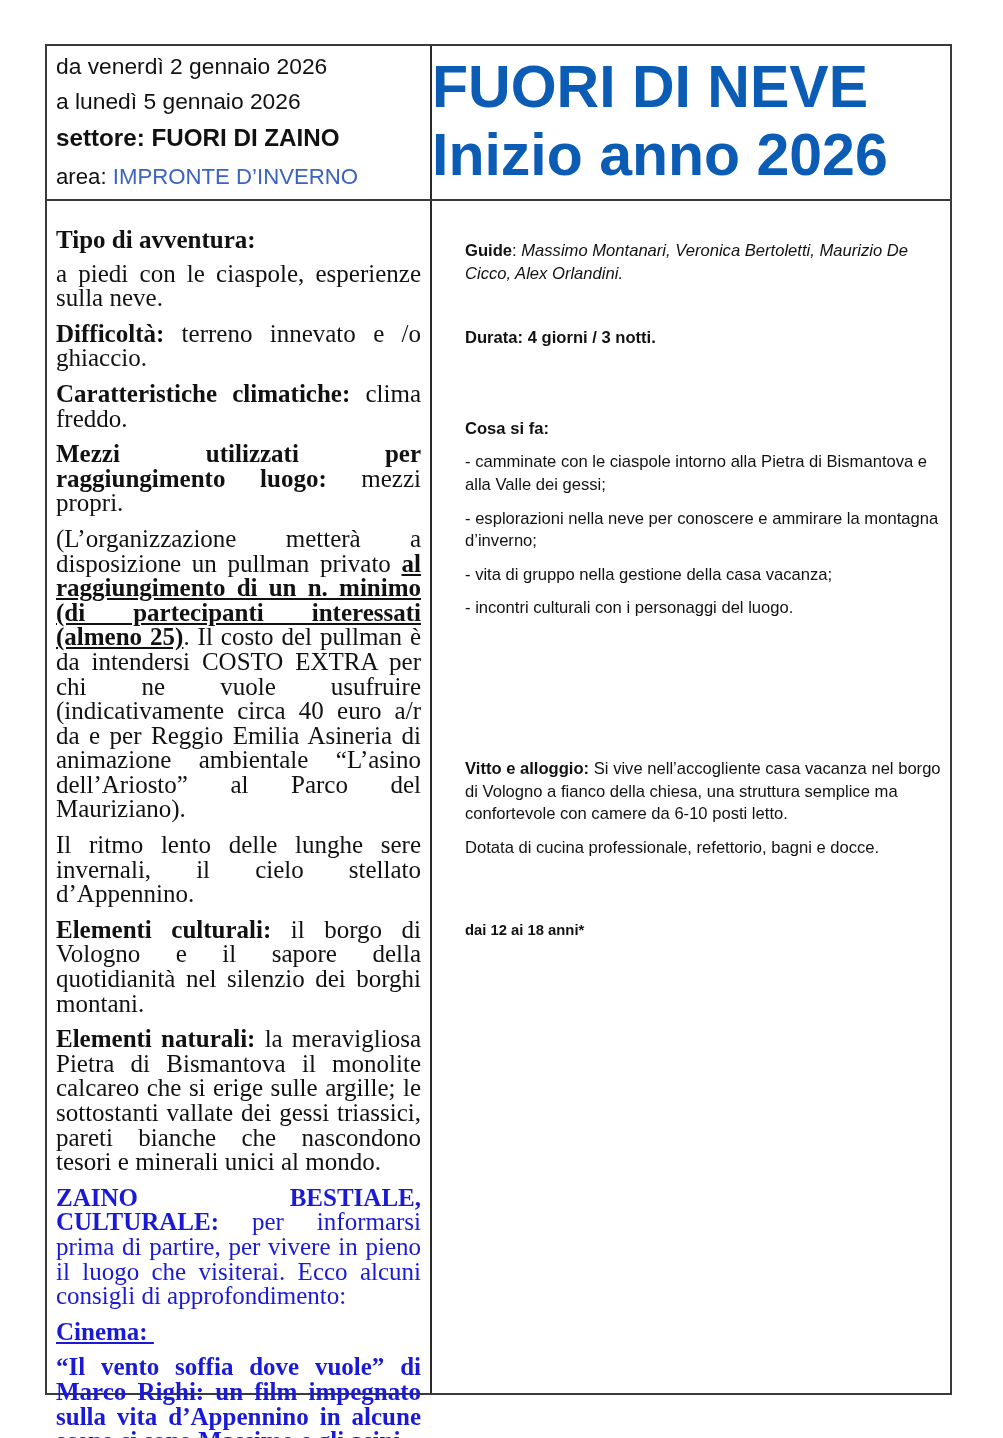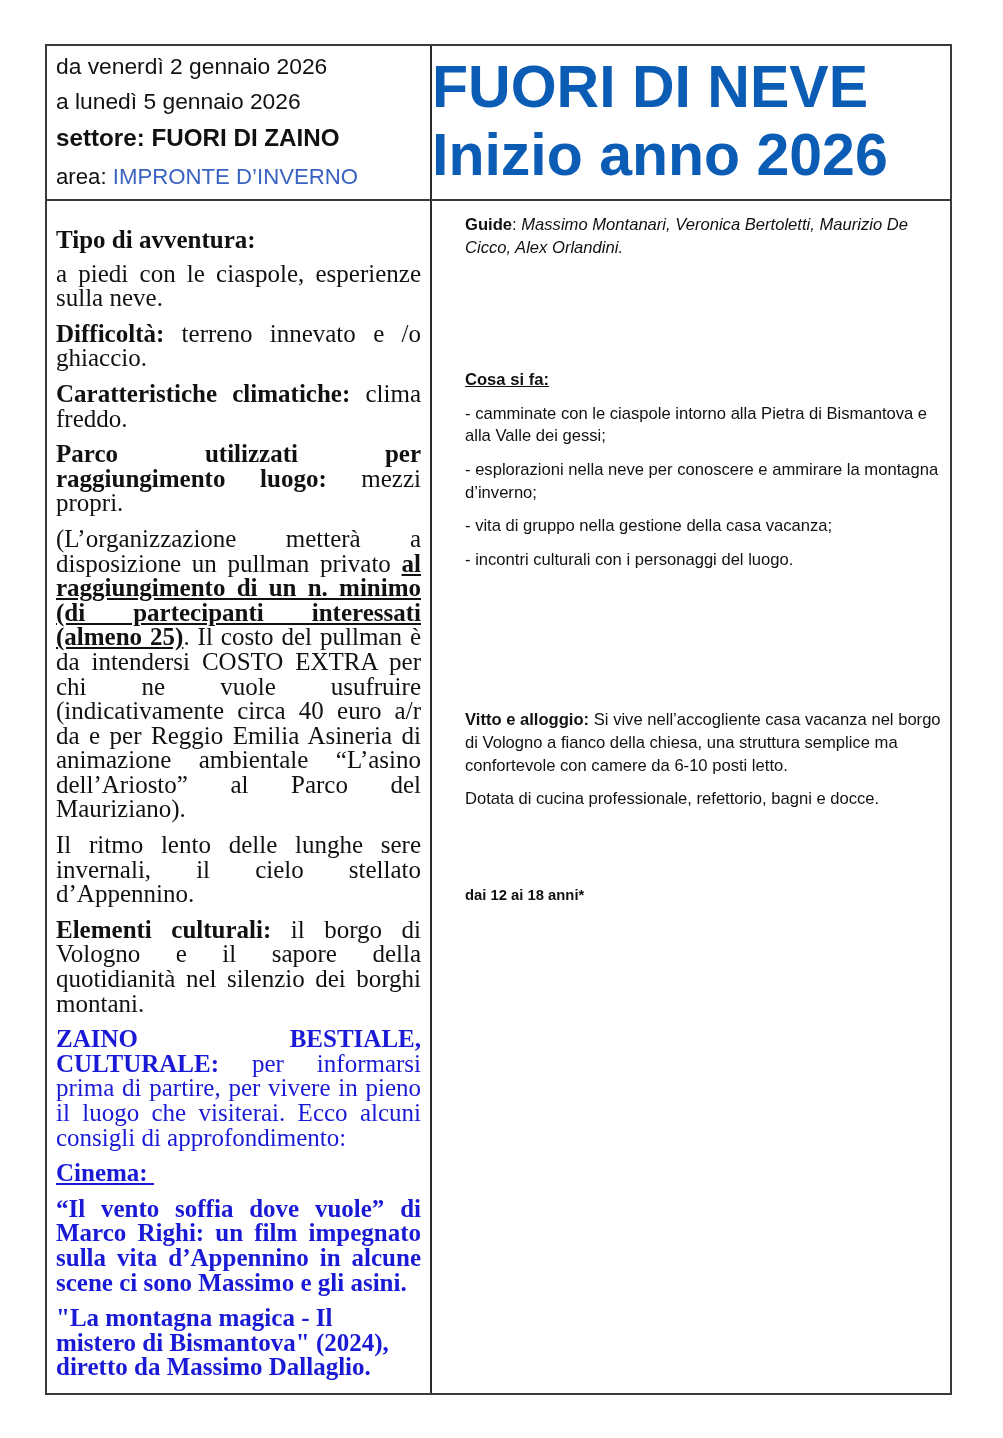--- a/index.html
+++ b/index.html
@@ -56,21 +56,21 @@
     }
     .cell-body-left {
       left: 0; top: 155px; width: 383px; height: 1192px;
       padding: 27px 9px 1px 9px;
       font-family: "Liberation Serif", serif;
       font-size: 25px;
       line-height: 24.6px;
       color: #111;
     }
     .cell-body-right {
-      left: 385px; top: 143px; width: 518px; height: 1192px;
+      left: 385px; top: 169px; width: 518px; height: 1192px;
       padding: 25px 8px 0 33px;
       font-family: "Liberation Sans", sans-serif;
       font-size: 16.6px;
       line-height: 22.6px;
       color: #111;
     }
     .hl-line {
       font-size: 22.8px;
       line-height: 35px;
       white-space: nowrap;
@@ -153,51 +153,55 @@
   <div class="cell cell-body-left">
     <p class="jp b" style="margin-bottom:9px;">Tipo di avventura:</p>
     <p class="jp">a piedi con le ciaspole, esperienze sulla neve.</p>
     <p class="jp">
       <span class="b">Difficoltà:</span><span> terreno innevato e /o ghiaccio.</span>
     </p>
     <p class="jp">
       <span class="b">Caratteristiche climatiche:</span><span> clima freddo.</span>
     </p>
     <p class="jp">
-      <span class="b">Parco utilizzati per raggiungimento luogo:</span><span> mezzi propri.</span>
+      <span class="b">Mezzi utilizzati per raggiungimento luogo:</span><span> mezzi propri.</span>
     </p>
     <p class="jp">
       <span>(L’organizzazione metterà a disposizione un pullman privato </span><span class="b u">al raggiungimento di un n. minimo (di partecipanti interessati (almeno 25)</span><span>. Il costo del pullman è da intendersi COSTO EXTRA per chi ne vuole usufruire (indicativamente circa 40 euro a/r da e per Reggio Emilia Asineria di animazione ambientale “L’asino dell’Ariosto” al Parco del Mauriziano).</span>
     </p>
     <p class="jp">Il ritmo lento delle lunghe sere invernali, il cielo stellato d’Appennino.</p>
     <p class="jp">
       <span class="b">Elementi culturali:</span><span> il borgo di Vologno e il sapore della quotidianità nel silenzio dei borghi montani.</span>
+    </p>
+    <p class="jp">
+      <span class="b">Elementi naturali:</span><span> la meravigliosa Pietra di Bismantova il monolite calcareo che si erige sulle argille; le sottostanti vallate dei gessi triassici, pareti bianche che nascondono tesori e minerali unici al mondo.</span>
     </p>
     <p class="jp blue">
       <span class="b">ZAINO BESTIALE, CULTURALE:</span><span> per informarsi prima di partire, per vivere in pieno il luogo che visiterai. Ecco alcuni consigli di approfondimento:</span>
     </p>
     <p class="jp blue b">
       <span class="u" style="white-space:pre;">Cinema: </span>
     </p>
     <p class="jp blue b">“Il vento soffia dove vuole” di Marco Righi: un film impegnato sulla vita d’Appennino in alcune scene ci sono Massimo e gli asini.</p>
     <p class="blue b" style="margin:0; padding-right:20px;">"La montagna magica - Il mistero di Bismantova" (2024), diretto da Massimo Dallaglio.</p>
   </div>
 
   <div class="cell cell-body-right">
     <p class="rp" style="margin-bottom:0;">
       <span class="b">Guide</span><span style="white-space:pre;">: </span><span class="it">Massimo Montanari, Veronica Bertoletti, Maurizio De Cicco, Alex Orlandini.</span>
     </p>
     <div class="gap-t"></div>
+    <p class="rp b" style="margin-bottom:0;">Durata: 4 giorni / 3 notti.</p>
     <div class="gap-m" style="height:68px;"></div>
-    <p class="rp b" style="text-decoration:underline;">Cosa si fa:</p>
+    <p class="rp b" style="">Cosa si fa:</p>
     <p class="rp">- camminate con le ciaspole intorno alla Pietra di Bismantova e alla Valle dei gessi;</p>
     <p class="rp">- esplorazioni nella neve per conoscere e ammirare la montagna d’inverno;</p>
     <p class="rp">- vita di gruppo nella gestione della casa vacanza;</p>
     <p class="rp" style="margin-bottom:0;">- incontri culturali con i personaggi del luogo.</p>
     <div class="gap-l"></div>
     <p class="rp">
       <span class="b">Vitto e alloggio:</span><span> Si vive nell’accogliente casa vacanza nel borgo di Vologno a fianco della chiesa, una struttura semplice ma confortevole con camere da 6-10 posti letto.</span>
     </p>
-    <p class="rp" style="margin-bottom:13px;">Dotata di cucina professionale, refettorio, bagni e docce.</p>
+    <p class="rp" style="margin-bottom:0;">Dotata di cucina professionale, refettorio, bagni e docce.</p>
     <div class="gap-s" style="height:42px;"></div>
     <p class="age-val" style="margin:18px 0 0 0;">dai 12 ai 18 anni*</p>
   </div>
 </div>
 
 </body></html>

